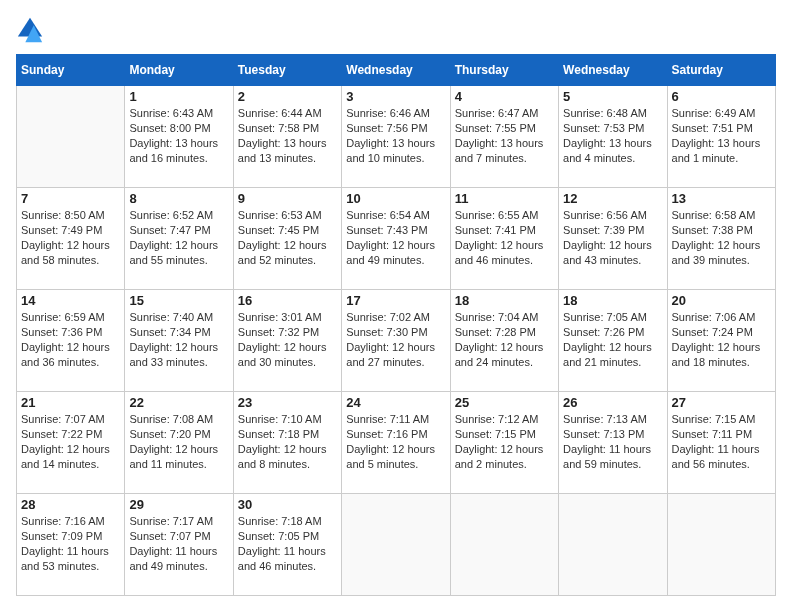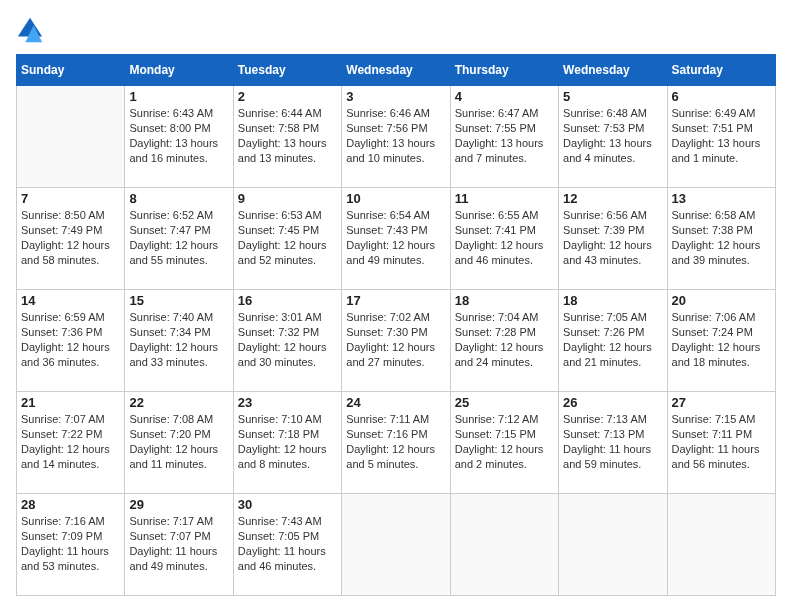--- a/index.html
+++ b/index.html
@@ -334,21 +334,21 @@
           </td>
           <td>
             <div class="day-number">29</div>
             <div class="day-info">Sunrise: 7:17 AM
 Sunset: 7:07 PM
 Daylight: 11 hours
 and 49 minutes.</div>
           </td>
           <td>
             <div class="day-number">30</div>
-            <div class="day-info">Sunrise: 7:43 AM
+            <div class="day-info">Sunrise: 7:18 AM
 Sunset: 7:05 PM
 Daylight: 11 hours
 and 46 minutes.</div>
           </td>
           <td class="empty-cell"></td>
           <td class="empty-cell"></td>
           <td class="empty-cell"></td>
           <td class="empty-cell"></td>
         </tr>
       </tbody>

